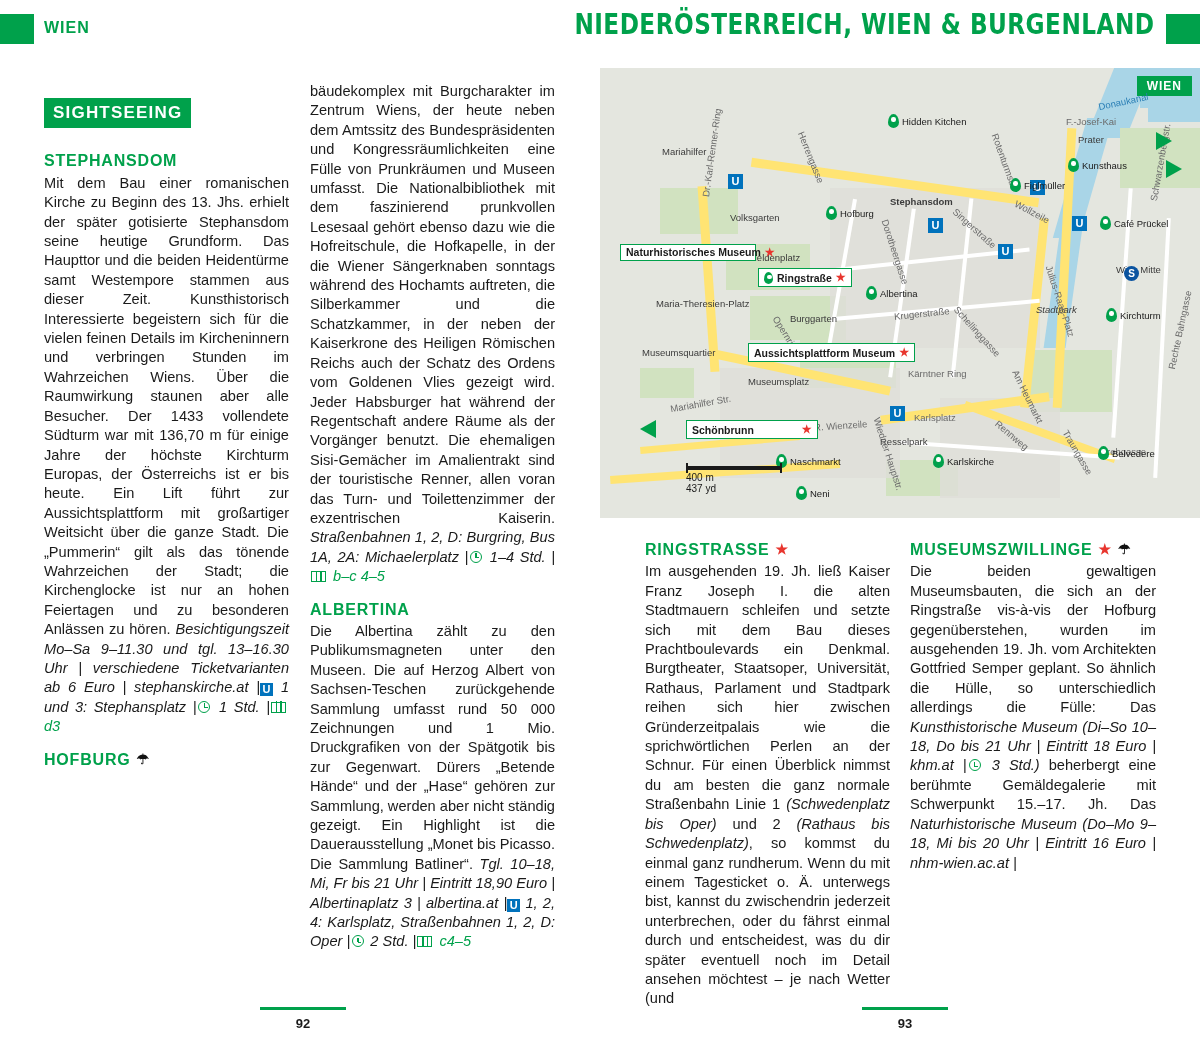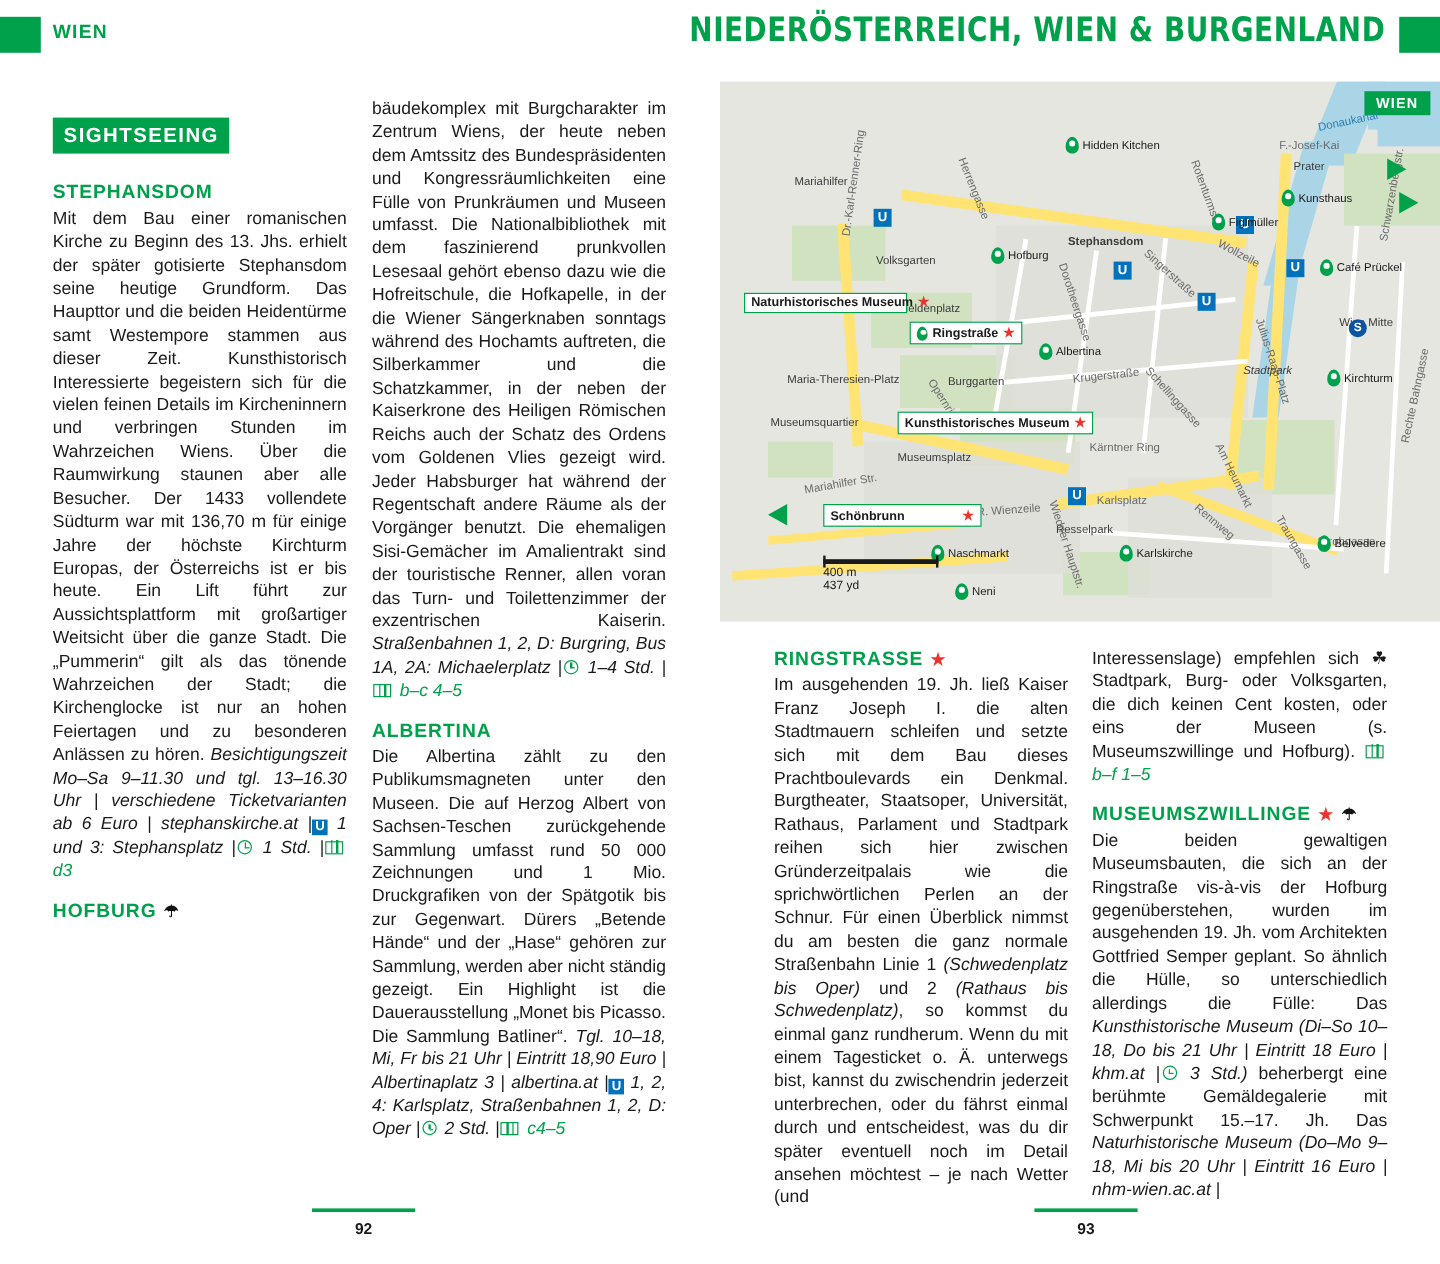--- a/index.html
+++ b/index.html
@@ -233,21 +233,21 @@
     <div class="road" style="left:520px;top:120px;width:4px;height:250px;transform:rotate(4deg);"></div>
     <div class="road" style="left:560px;top:150px;width:4px;height:260px;transform:rotate(3deg);"></div>
 
     <div class="wien-tag">WIEN</div>
 
     <div class="mlabel" style="left:62px;top:78px;">Mariahilfer</div>
     <div class="mlabel" style="left:130px;top:144px;">Volksgarten</div>
     <div class="mlabel" style="left:150px;top:184px;">Heldenplatz</div>
     <div class="mlabel" style="left:290px;top:128px;font-weight:bold;">Stephansdom</div>
     <div class="mlabel" style="left:190px;top:245px;">Burggarten</div>
-    <div class="mlabel" style="left:56px;top:243px;">Maria-Theresien-Platz</div>
+    <div class="mlabel" style="left:56px;top:230px;">Maria-Theresien-Platz</div>
     <div class="mlabel" style="left:42px;top:279px;">Museumsquartier</div>
     <div class="mlabel" style="left:148px;top:308px;">Museumsplatz</div>
     <div class="mlabel" style="left:280px;top:368px;">Resselpark</div>
     <div class="mlabel" style="left:436px;top:236px;font-style:italic;">Stadtpark</div>
     <div class="mlabel" style="left:478px;top:66px;">Prater</div>
     <div class="mlabel" style="left:516px;top:196px;">Wien Mitte</div>
 
     <div class="mlabel street" style="left:100px;top:128px;transform:rotate(-82deg);transform-origin:left top;">Dr.-Karl-Renner-Ring</div>
     <div class="mlabel street" style="left:206px;top:62px;transform:rotate(68deg);transform-origin:left top;">Herrengasse</div>
     <div class="mlabel street" style="left:400px;top:64px;transform:rotate(70deg);transform-origin:left top;">Rotenturmstr.</div>
@@ -328,21 +328,21 @@
     <div class="sight" style="left:20px;top:176px;max-width:136px;line-height:11px;">
       <span>Naturhistorisches Museum</span>
       <span class="st">★</span>
     </div>
     <div class="sight" style="left:158px;top:200px;">
       <span class="pin" style="width:9px;height:12px;"></span>
       <span>Ringstraße</span>
       <span class="st">★</span>
     </div>
     <div class="sight" style="left:148px;top:275px;">
-      <span>Kunsthistorisches Museum</span>
+      <span>Aussichtsplattform Museum</span>
       <span class="st">★</span>
     </div>
     <div class="sight" style="left:86px;top:352px;gap:48px;">
       <span>Schönbrunn</span>
       <span class="st">★</span>
     </div>
 
     <div class="arrow-green" style="left:40px;top:352px;border-right:16px solid #00a14b;"></div>
     <div class="arrow-green" style="left:556px;top:64px;border-left:16px solid #00a14b;"></div>
     <div class="arrow-green" style="left:566px;top:92px;border-left:16px solid #00a14b;"></div>
@@ -356,21 +356,20 @@
 
   <div class="col col3">
     <div class="subhead">
       <span>RINGSTRASSE</span>
       <span class="star">★</span>
     </div>
     <p><span>Im ausgehenden 19. Jh. ließ Kaiser Franz Joseph I. die alten Stadtmauern schleifen und setzte sich mit dem Bau dieses Prachtboulevards ein Denkmal. Burgtheater, Staatsoper, Universität, Rathaus, Parlament und Stadtpark reihen sich hier zwischen Gründerzeitpalais wie die sprichwörtlichen Perlen an der Schnur. Für einen Überblick nimmst du am besten die ganz normale Straßenbahn Linie 1 </span><span class="ital">(Schwedenplatz bis Oper)</span><span> und 2 </span><span class="ital">(Rathaus bis Schwedenplatz)</span><span>, so kommst du einmal ganz rundherum. Wenn du mit einem Tagesticket o. Ä. unterwegs bist, kannst du zwischendrin jederzeit unterbrechen, oder du fährst einmal durch und entscheidest, was du dir später eventuell noch im Detail ansehen möchtest – je nach Wetter (und</span></p>
   </div>
 
   <div class="col col4">
-    <p><span>Interessenslage) empfehlen sich </span><span>☘</span><span> Stadtpark, Burg- oder Volksgarten, die dich keinen Cent kosten, oder eins der Museen (s. Museumszwillinge und Hofburg). </span><span class="ico-map"></span><span class="ital green"> b–f 1–5</span></p>
 
     <div class="subhead">
       <span>MUSEUMSZWILLINGE</span>
       <span class="star">★</span>
       <span class="umbrella">☂</span>
     </div>
     <p><span>Die beiden gewaltigen Museumsbauten, die sich an der Ringstraße vis-à-vis der Hofburg gegenüberstehen, wurden im ausgehenden 19. Jh. vom Architekten Gottfried Semper geplant. So ähnlich die Hülle, so unterschiedlich allerdings die Fülle: Das </span><span class="ital">Kunsthistorische Museum (Di–So 10–18, Do bis 21 Uhr | Eintritt 18 Euro | khm.at |</span><span class="ico-clock"></span><span class="ital"> 3 Std.)</span><span> beherbergt eine berühmte Gemäldegalerie mit Schwerpunkt 15.–17. Jh. Das </span><span class="ital">Naturhistorische Museum (Do–Mo 9–18, Mi bis 20 Uhr | Eintritt 16 Euro | nhm-wien.ac.at |</span></p>
   </div>
 
   <div class="foot foot-left">

